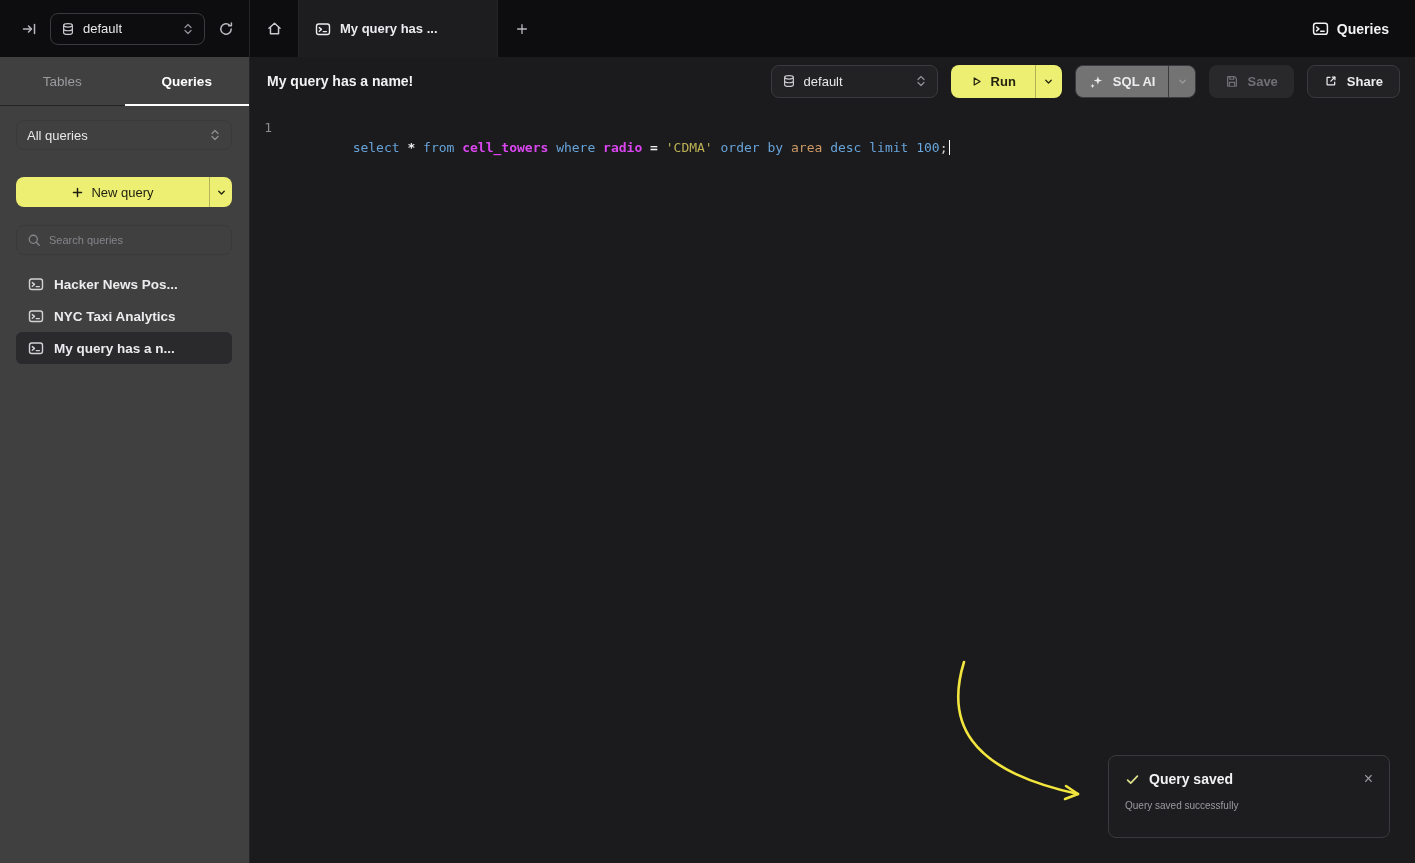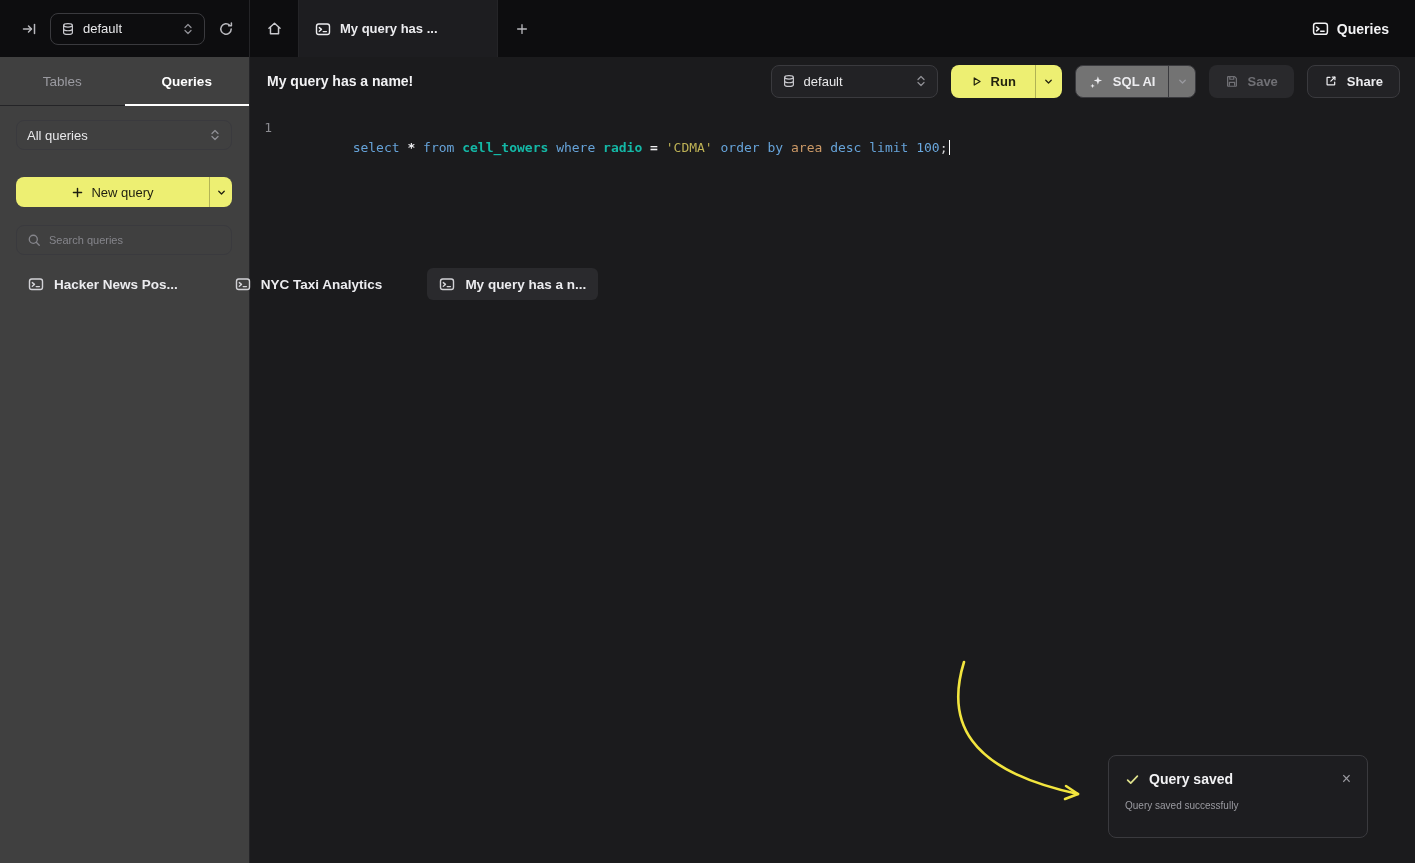--- a/index.html
+++ b/index.html
@@ -46,21 +46,21 @@
     background:var(--accent-yellow,#edef72);display:flex;align-items:stretch;color:#1e1e10;
     font-size:13px;font-weight:400;cursor:pointer;overflow:hidden}
   .nq-main{flex:1;display:flex;align-items:center;justify-content:center;gap:7px}
   .nq-divider{width:1px;background:rgba(30,30,10,.28)}
   .nq-caret{width:22px;display:flex;align-items:center;justify-content:center;color:#1e1e10}
   .search-box{margin:18px 17px 0 16px;height:30px;border:1px solid #3a3a3e;border-radius:8px;
     display:flex;align-items:center;gap:8px;padding:0 10px;color:#85858b}
   .search-box input{flex:1;min-width:0;background:transparent;border:none;outline:none;
     color:#e8e8ea;font-size:11px;font-family:inherit}
   .search-box input::placeholder{color:#85858b}
-  .query-list{margin-top:13px;display:flex;flex-direction:row}
+  .query-list{margin-top:13px;display:flex;flex-direction:column}
   .q-item{height:32px;margin:0 17px 0 16px;border-radius:6px;display:flex;align-items:center;
     gap:10px;padding:0 12px;font-size:13.5px;font-weight:600;color:#ececef;cursor:pointer}
   .q-item.selected{background:#2a2a2d}
   .q-item .q-ic{color:#d2d2d6;display:flex;flex:0 0 auto}
   .q-item .q-label{white-space:nowrap;overflow:hidden;text-overflow:ellipsis}
 
   
   .main{position:absolute;top:57px;left:250px;right:0;bottom:0}
   .main-header{height:48px;display:flex;align-items:center;padding:0 15px 0 17px}
   .page-title{font-size:14px;font-weight:700;color:#f2f2f4}
@@ -80,31 +80,31 @@
     padding:0 16px;cursor:default}
   .btn-share{background:#222225;border:1px solid #3a3a3e;color:#ececef;display:flex;
     align-items:center;gap:9px;padding:0 16px}
 
   
   .editor{display:flex;padding-top:13px;font-family:"DejaVu Sans Mono",monospace;
     font-size:13px;line-height:20px;cursor:text}
   .gutter{flex:0 0 22px;width:22px;text-align:right;color:#8b8b90}
   .code-line{margin-left:18px;white-space:pre;color:#d5d5d8}
   .tok-keyword{color:var(--keyword-blue,#66a3d9)}
-  .tok-identifier{color:#14b8a6;font-weight:700}
+  .tok-identifier{color:#d946ef;font-weight:700}
   .tok-operator{color:#f0f0f2;font-weight:700}
   .tok-string{color:var(--string-yellow,#bdb155)}
   .tok-field{color:var(--field-tan,#cc9966)}
   .tok-number{color:var(--number-blue,#66a3d9)}
   .tok-punctuation{color:#d5d5d8}
   .cursor{display:inline-block;width:1.5px;height:15px;background:#ffffff;
     vertical-align:text-bottom;margin-left:1px}
 
   
-  .toast{position:absolute;left:1108px;top:755px;width:260px;height:83px;background:#1d1d20;
+  .toast{position:absolute;left:1108px;top:755px;width:282px;height:83px;background:#1d1d20;
     border:1px solid #3a3a3e;border-radius:8px;padding:15px 16px 0 16px}
   .toast-head{display:flex;align-items:center;gap:9px}
   .toast-title{font-size:14px;font-weight:700;color:#f2f2f4}
   .toast-close{margin-left:auto;color:#9a9aa0;font-size:16px;line-height:1;cursor:pointer;
     background:none;border:none}
   .toast-msg{margin-top:13px;font-size:10px;color:#9a9aa0}
   .check-ic{color:var(--check-yellow,#dfe18c);display:flex}
 
   
   .arrow-svg{position:absolute;left:938px;top:648px;pointer-events:none}

